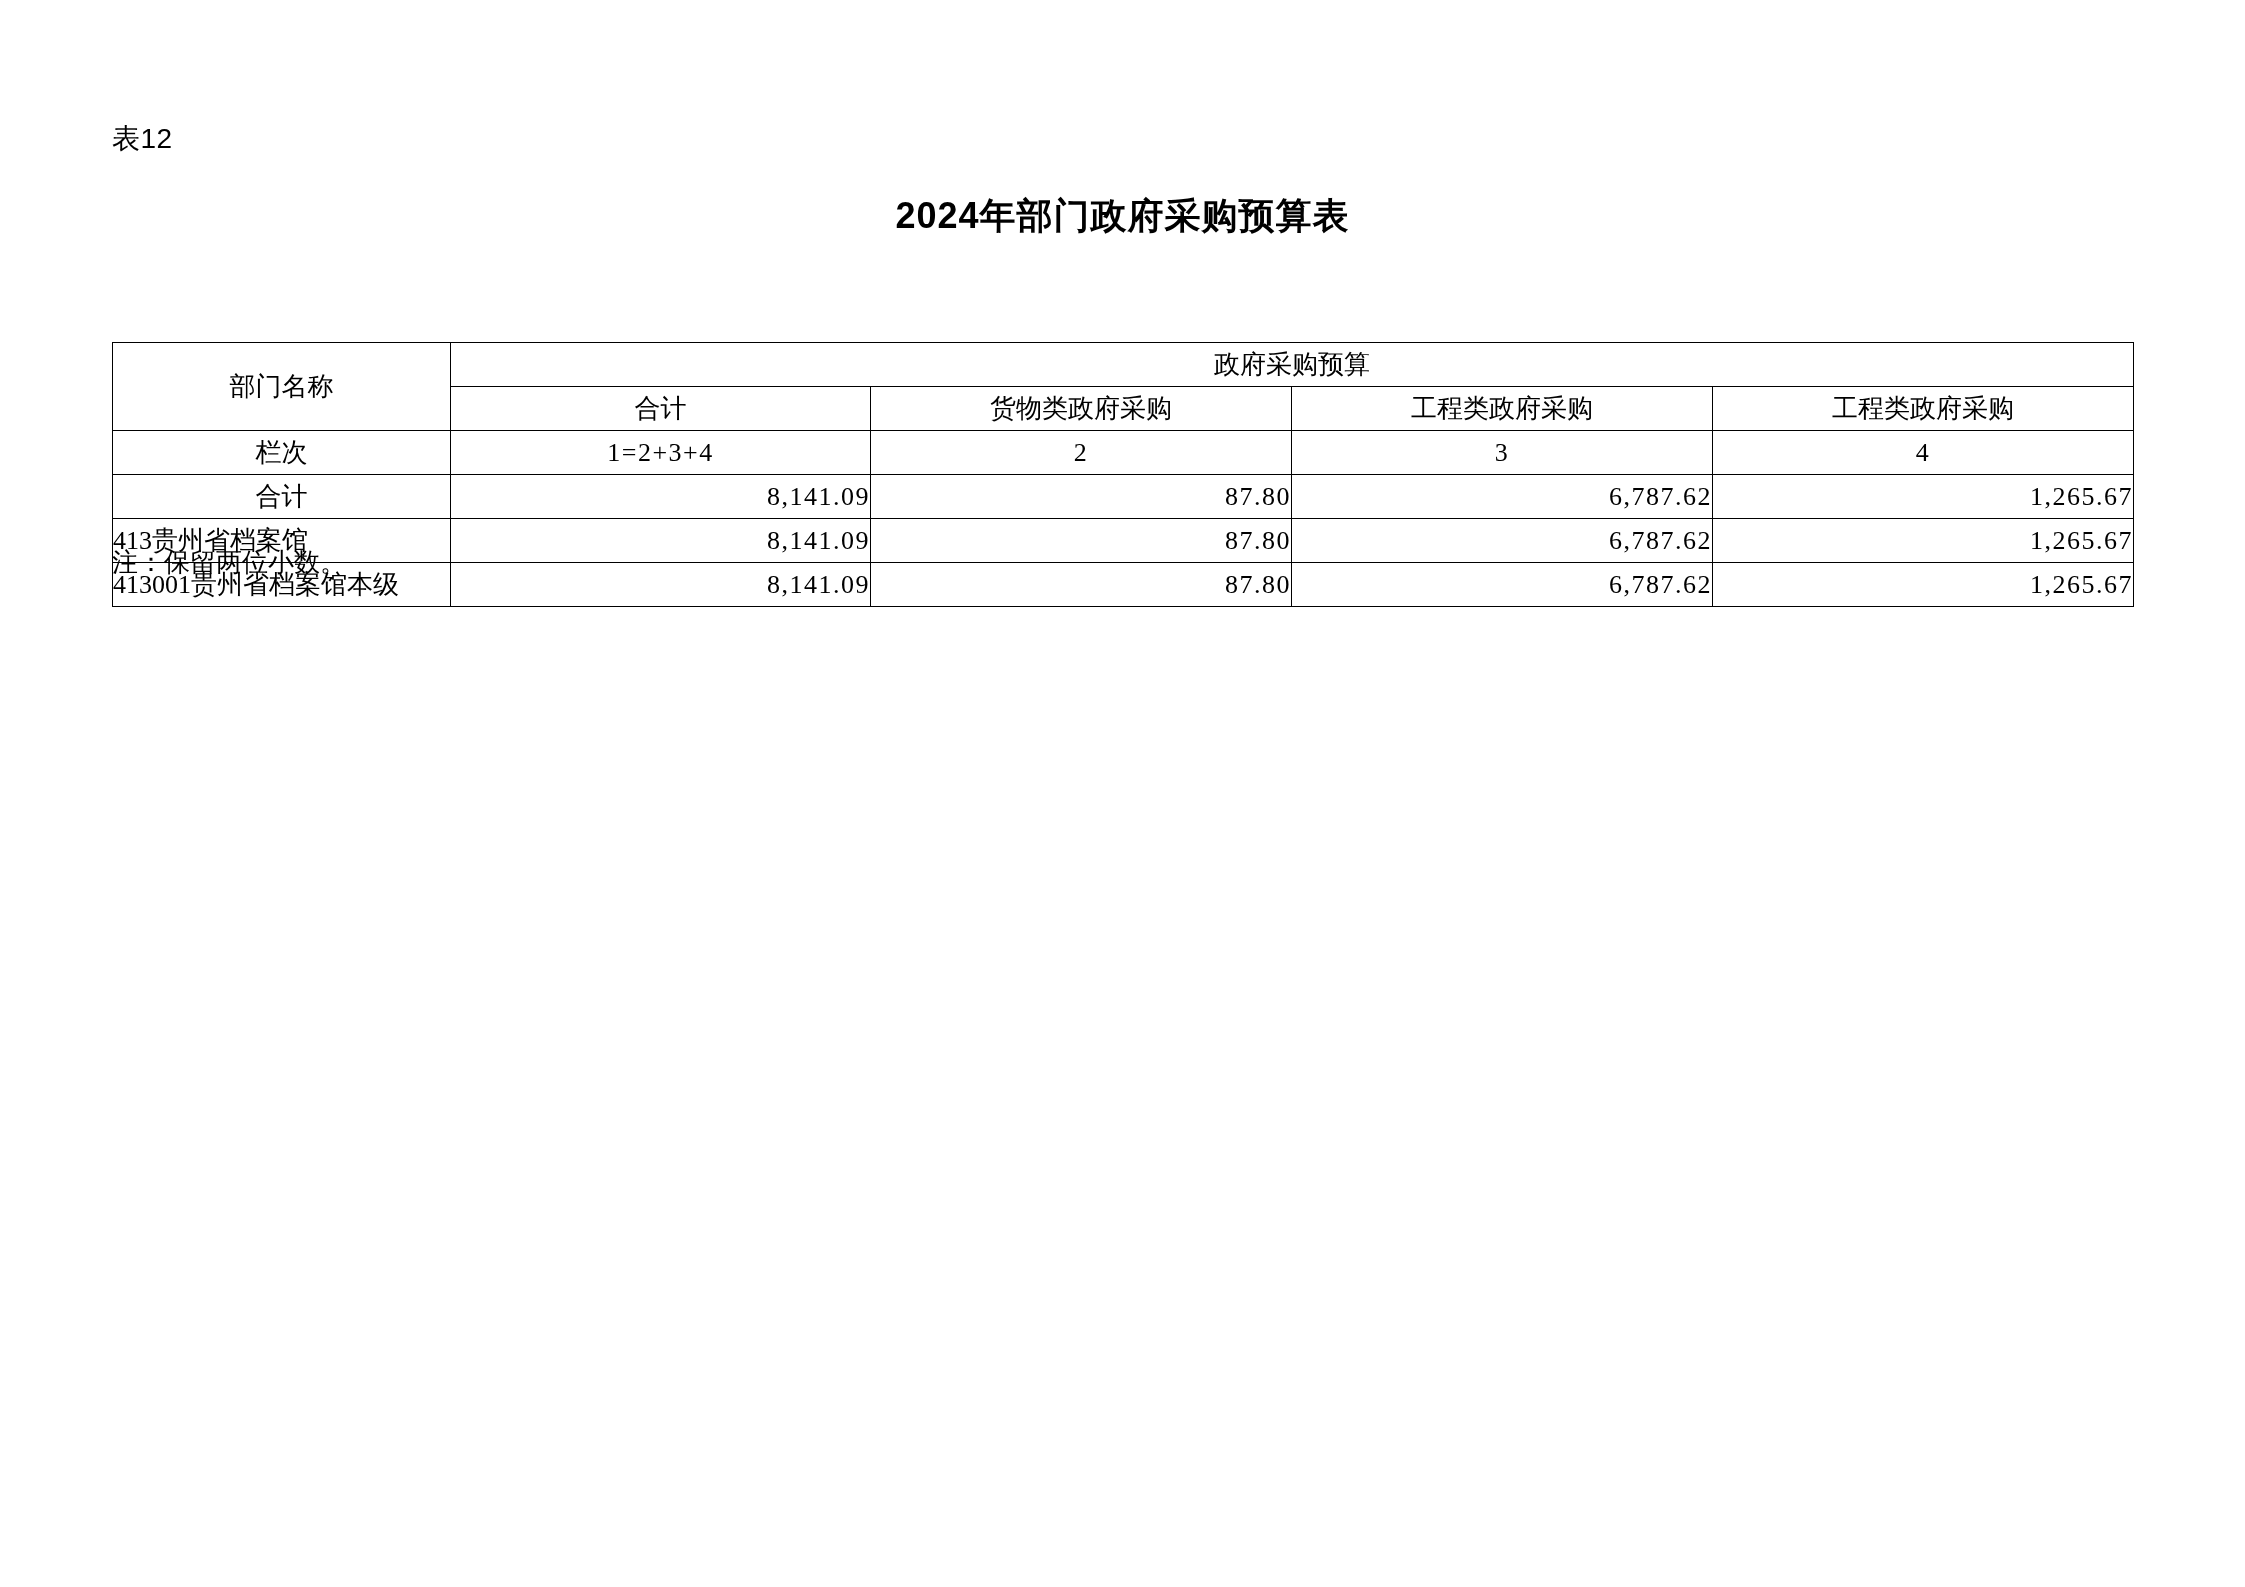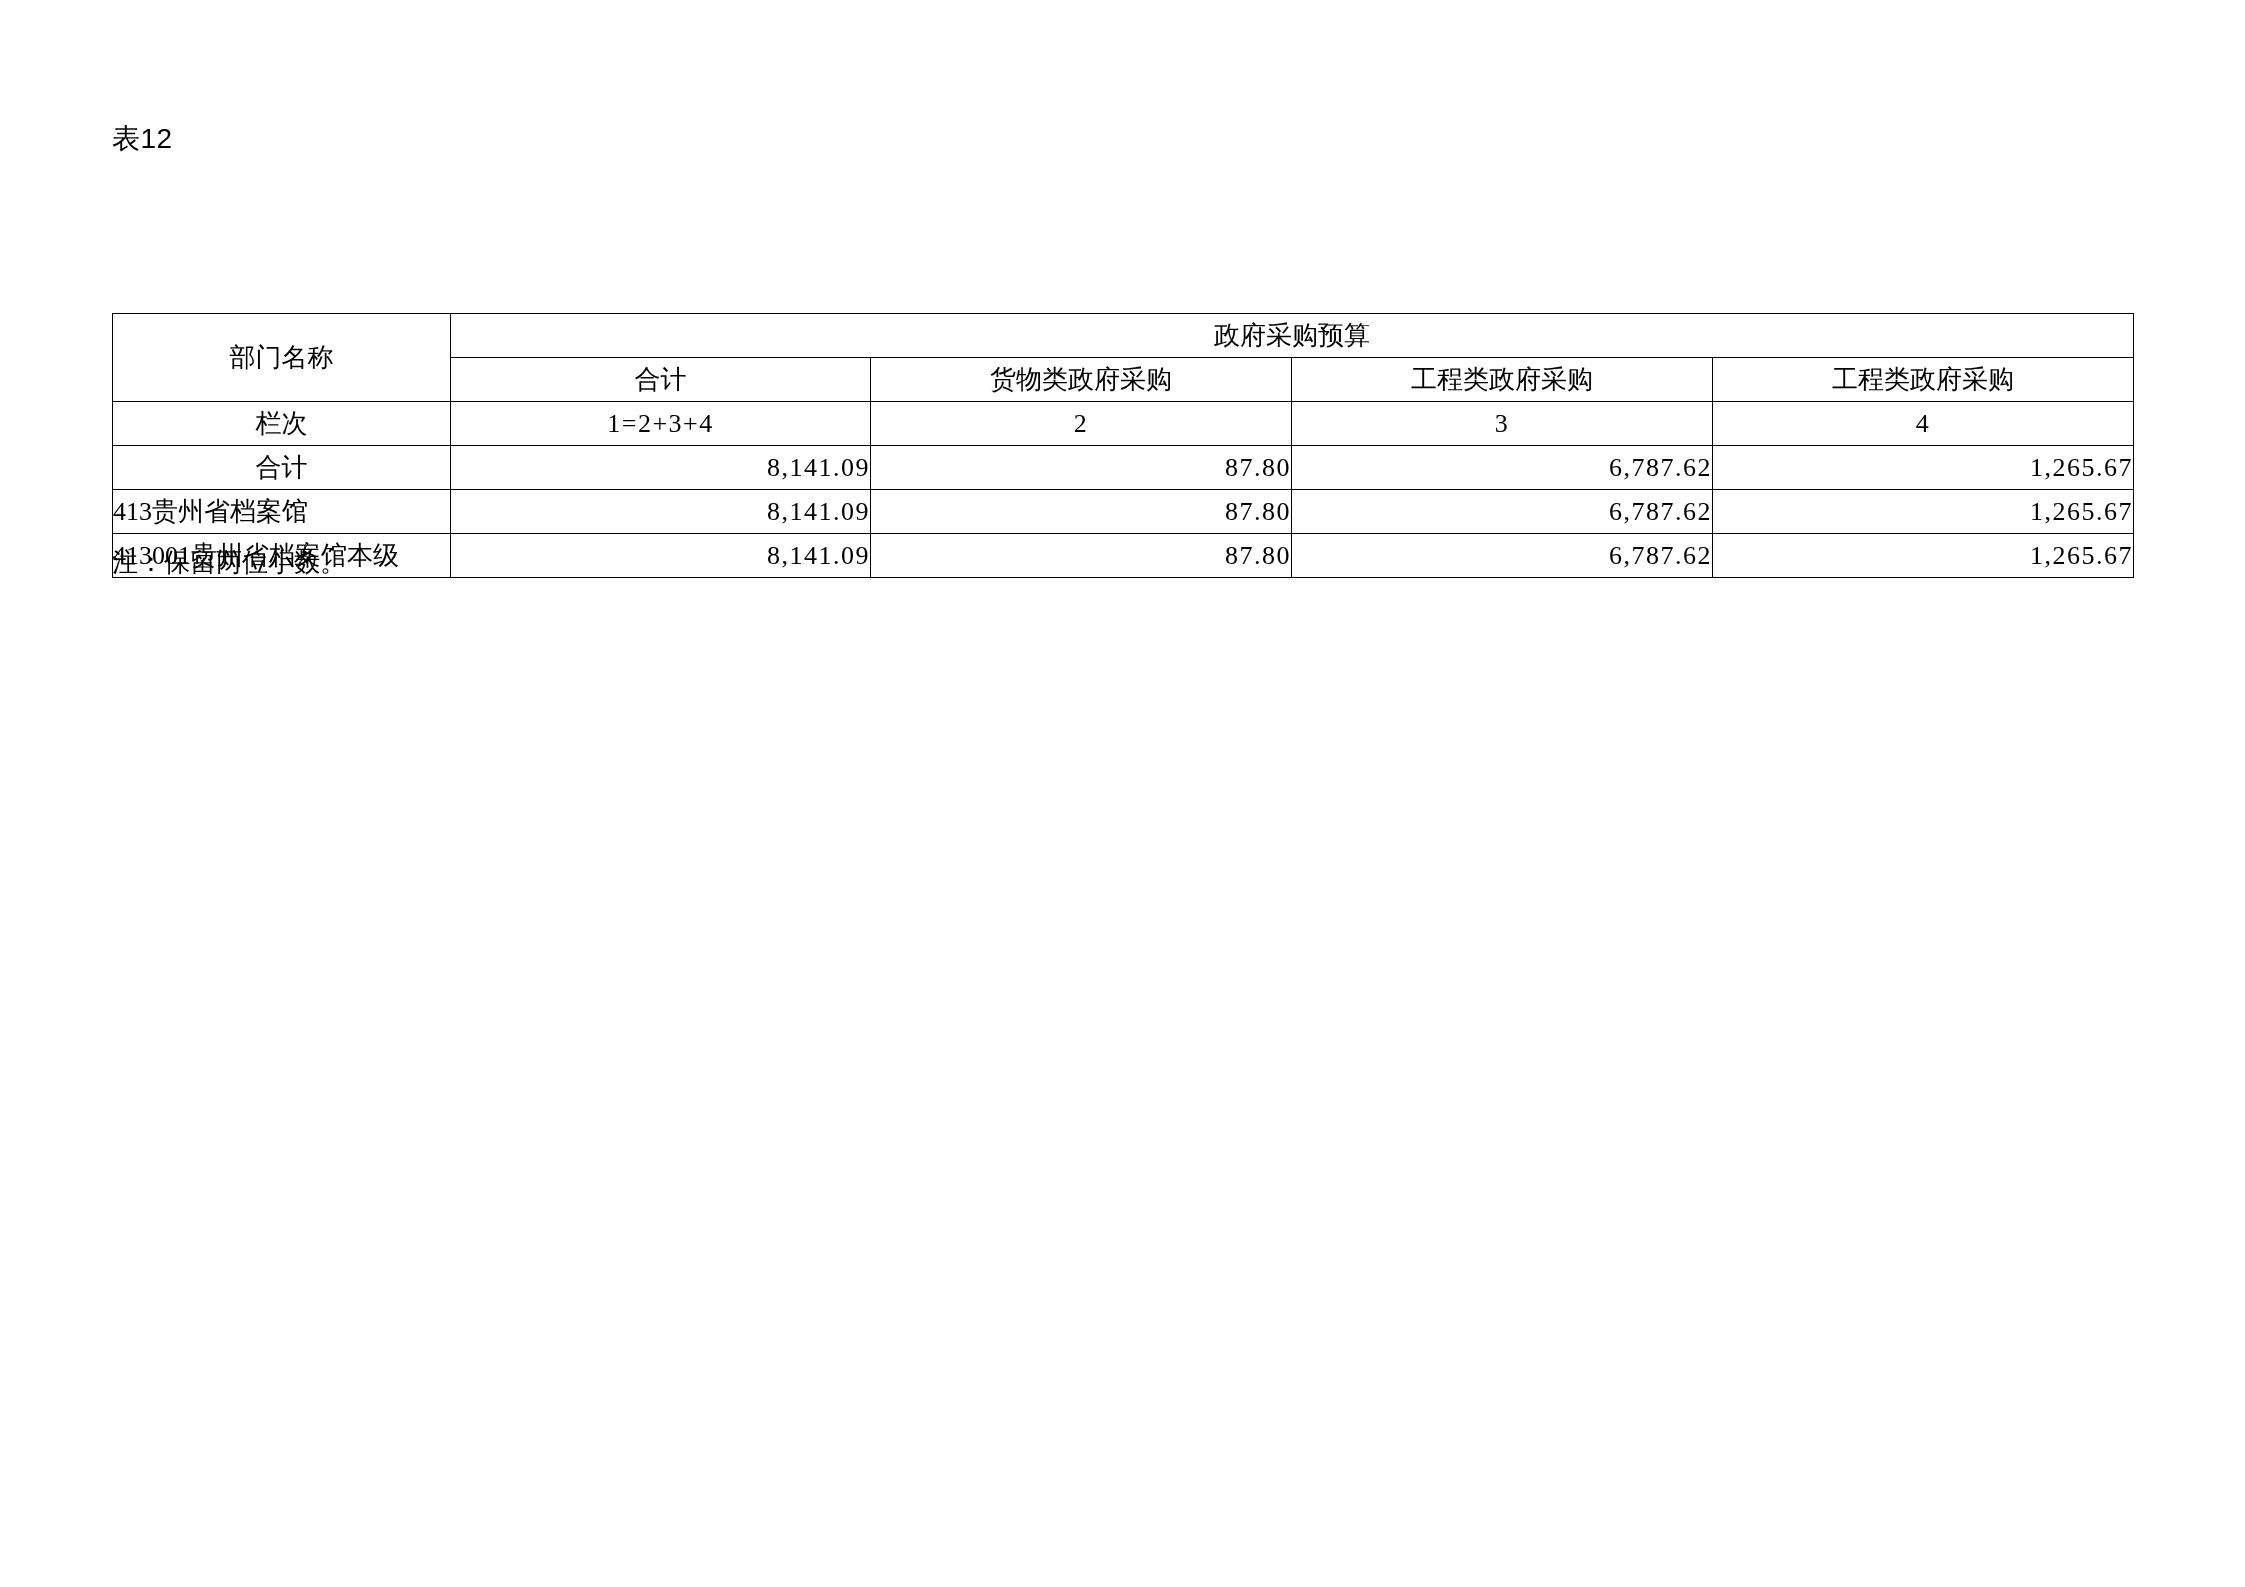--- a/index.html
+++ b/index.html
@@ -61,21 +61,21 @@
   .unit-label {
     position: absolute;
     right: 0;
     top: 0;
     font-size: 28px;
     white-space: nowrap;
   }
   table.budget {
     position: absolute;
     left: 112px;
-    top: 313px;
+    top: 342px;
     width: 2021px;
     border-collapse: collapse;
     table-layout: fixed;
     font-size: 26px;
   }
   table.budget td, table.budget th {
     border: 1.5px solid #000000;
     font-weight: normal;
     padding: 0;
     height: 43px;
@@ -105,20 +105,21 @@
     font-family: "Liberation Sans", sans-serif;
   }
 </style>
 </head>
 <body>
 
 <div class="page">
 
   <div class="table-label">表12</div>
 
+  <div class="doc-title">2024年部门政府采购预算表</div>
 
 
   <table class="budget">
     <colgroup>
       <col style="width:338px">
       <col style="width:420px">
       <col style="width:421px">
       <col style="width:421px">
       <col style="width:421px">
     </colgroup>

